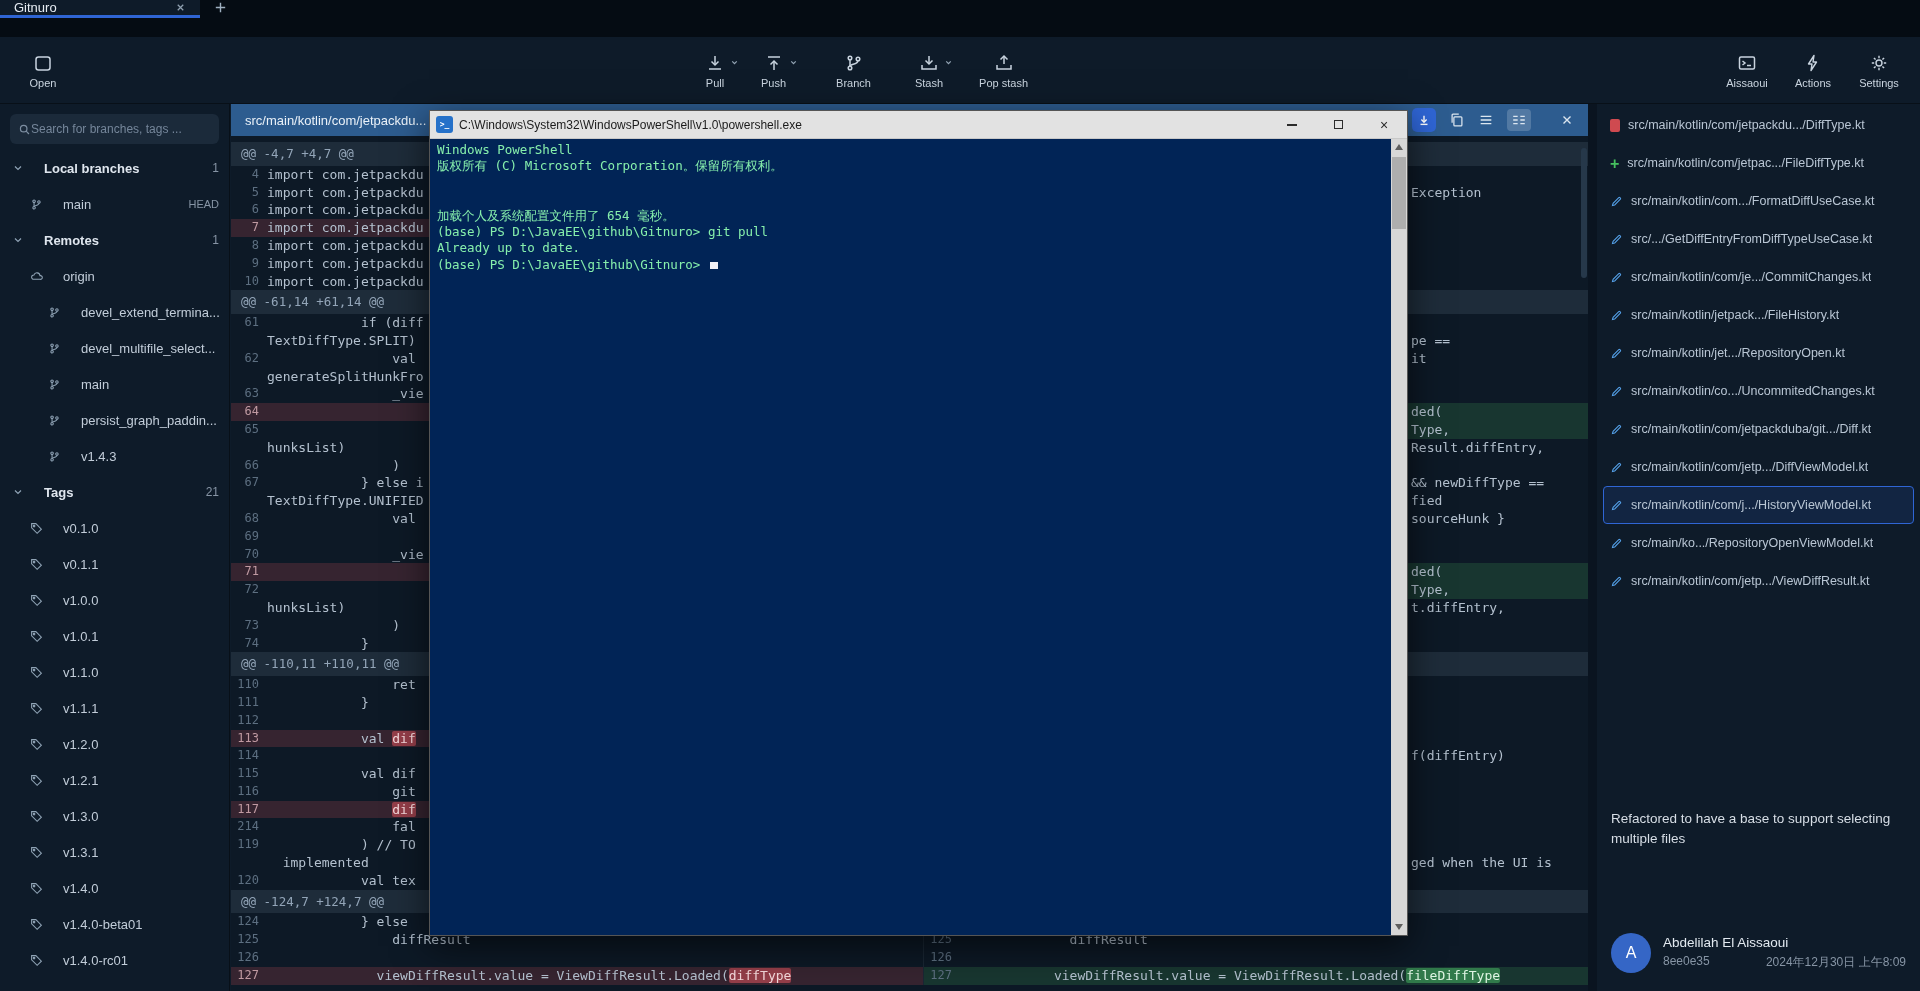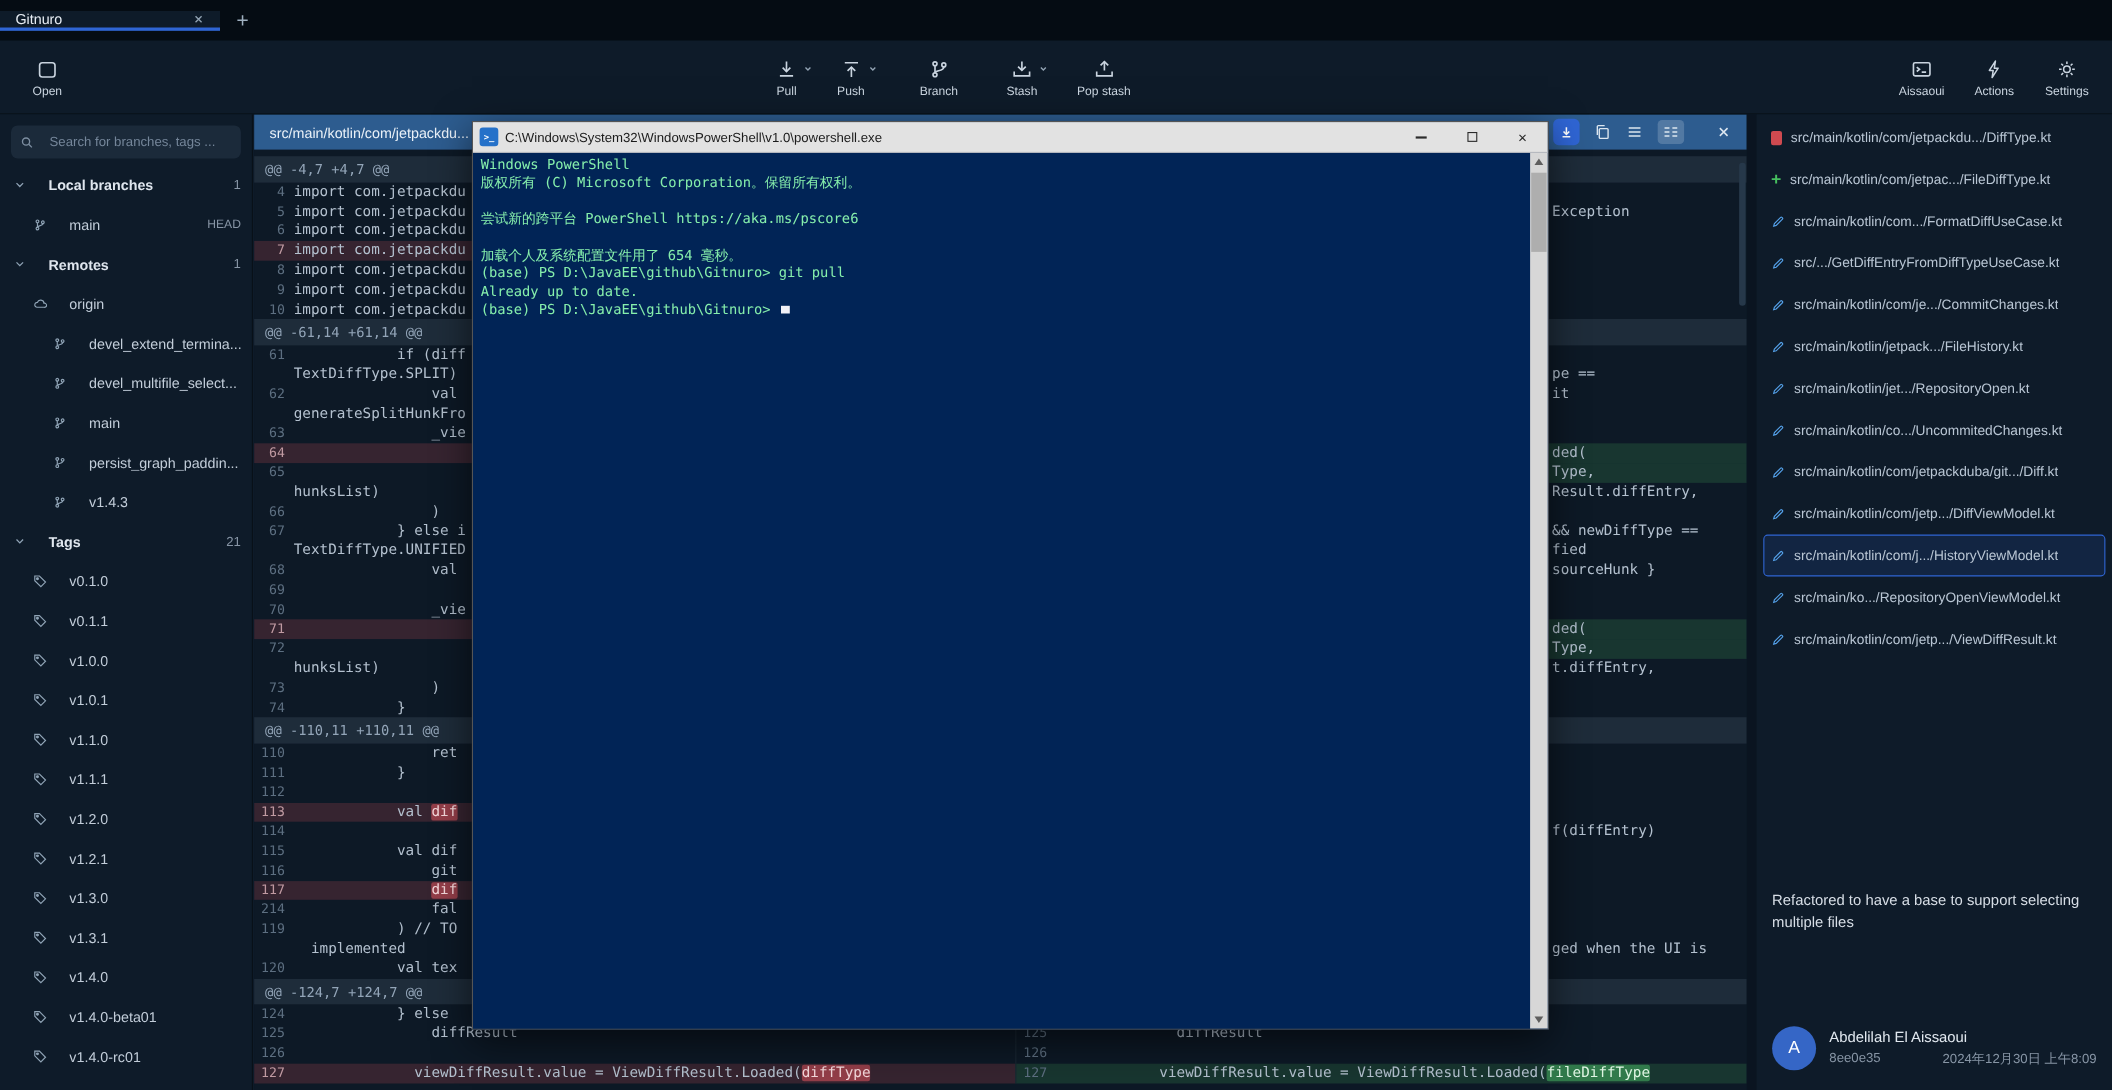--- a/index.html
+++ b/index.html
@@ -1,38 +1,38 @@
 <!DOCTYPE html>
 <html><head>
 <meta charset="utf-8">
 <style>
   *{margin:0;padding:0;box-sizing:border-box}
   html,body{width:1920px;height:991px;overflow:hidden;background:#0e1b29;font-family:"Liberation Sans",sans-serif}
   .app{position:relative;width:1920px;height:991px}
 
   
-  .tabbar{position:absolute;left:0;top:0;width:100%;height:37px;background:#050c13;display:flex;align-items:center}
+  .tabbar{position:absolute;left:0;top:0;width:100%;height:37px;background:#050c13;display:flex;align-items:flex-start}
   .tab{width:200px;background:#0e1b29;border-bottom:3px solid #2f65d4;display:flex;align-items:center;gap:8px;padding:0 14px;color:#e6ecf3;font-size:13px}
   .tab .lbl{flex:1;white-space:nowrap;overflow:hidden}
   .tab-close{color:#8fa0b0;display:flex}
   .tab-add{width:40px;display:flex;align-items:center;justify-content:center;color:#9fb0c0}
 
   
   .toolbar{position:absolute;left:0;top:37px;width:100%;height:67px;background:#0e1b29;border-bottom:1px solid #081018}
   .tbtn{display:flex;flex-direction:column;align-items:center;justify-content:center;gap:4px;color:#c9d4df;font-size:11px}
   .tbtn .ir{position:relative;display:flex;align-items:center;color:#c9d4df}
   .tbtn .chev{position:absolute;right:-14px;top:5px;color:#93a4b4;display:flex}
   .tb-open{position:absolute;left:16px;top:8px;width:54px;height:52px}
   .tb-center{position:absolute;left:705px;top:8px;height:52px;display:flex;gap:36px}
   .tb-right{position:absolute;right:12px;top:8px;height:52px;display:flex;gap:8px}
   .tb-right .tbtn{width:58px}
 
   
   .sidebar{position:absolute;left:0;top:104px;width:230px;bottom:0;background:#0e1b29;border-right:1px solid #081018;overflow:hidden}
-  .searchbox{margin:10px 10px 6px;height:30px;background:#1b2a3a;border-radius:6px;display:flex;align-items:center;gap:14px;padding:0 8px;color:#7d8ea1}
+  .searchbox{margin:10px 10px 6px;height:30px;background:#1b2a3a;border-radius:6px;display:flex;align-items:center;gap:0;padding:0 8px;color:#7d8ea1}
   .searchbox input{flex:1;min-width:0;background:transparent;border:none;outline:none;color:#c2cdd9;font-size:12px;font-family:inherit}
   .searchbox input::placeholder{color:#75869a}
   .trow{height:36px;display:flex;align-items:center;gap:20px;padding-right:10px;color:#c2cdd9;font-size:13px}
   .trow .icon{display:flex;color:#8fa3b5;flex-shrink:0}
   .trow.sect{padding-left:12px;color:#dfe6ee;font-weight:bold}
   .trow .tcount{margin-left:auto;color:#8795a5;font-size:12px;font-weight:normal}
   .trow.lv1{padding-left:30px}
   .trow.lv2{padding-left:48px}
   .trow .tlbl{white-space:nowrap;overflow:hidden}
   .tbadge{margin-left:auto;color:#8795a5;font-size:11px}
@@ -1112,21 +1112,20 @@
             <span class="ps-max"></span>
           </span>
         <span class="ps-btn ps-x">×</span>
       </div>
     </div>
     <div class="ps-body">
       <div id="ps-lines">
           <div class="ps-line">Windows PowerShell</div>
           <div class="ps-line">版权所有 (C) Microsoft Corporation。保留所有权利。</div>
           <div class="ps-line"></div>
-          <div class="ps-line">尝试新的跨平台 PowerShell https://aka.ms/pscore6</div>
           <div class="ps-line"></div>
           <div class="ps-line">加载个人及系统配置文件用了 654 毫秒。</div>
           <div class="ps-line">(base) PS D:\JavaEE\github\Gitnuro&gt; git pull</div>
           <div class="ps-line">Already up to date.</div>
           <div class="ps-line">(base) PS D:\JavaEE\github\Gitnuro&gt; <span class="ps-cursor"></span></div>
         </div>
     </div>
     <div class="ps-scroll">
       <span class="ps-sa up">
           <span class="ps-tri-up"></span>

